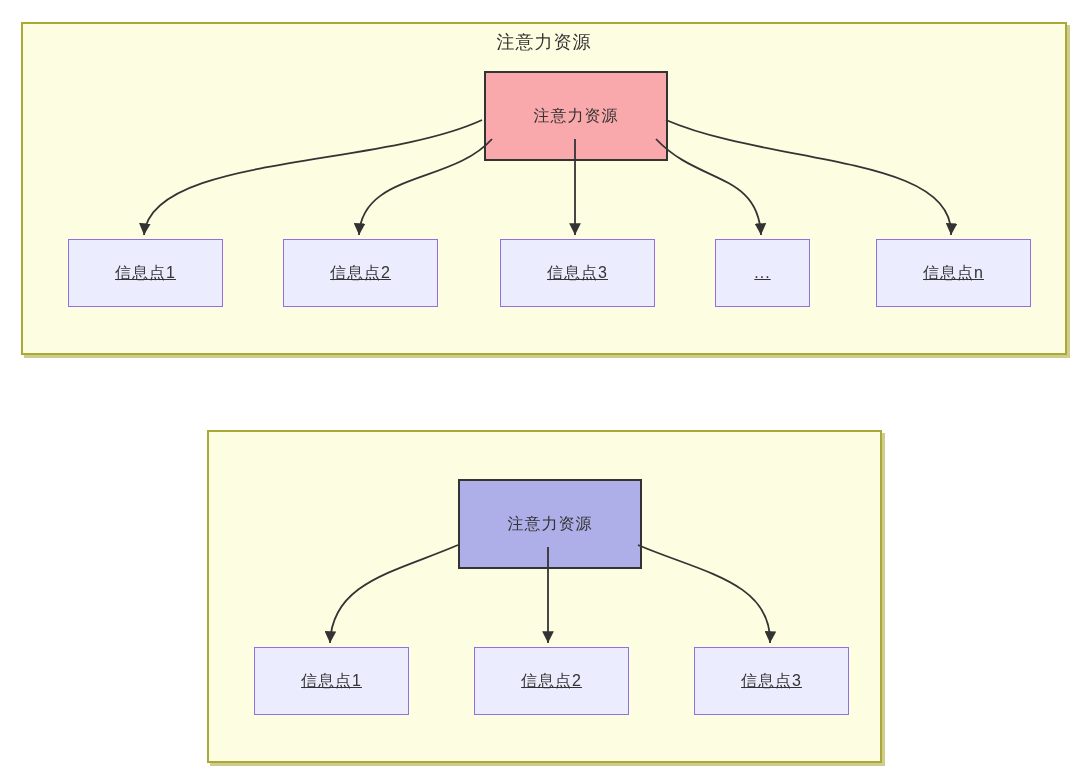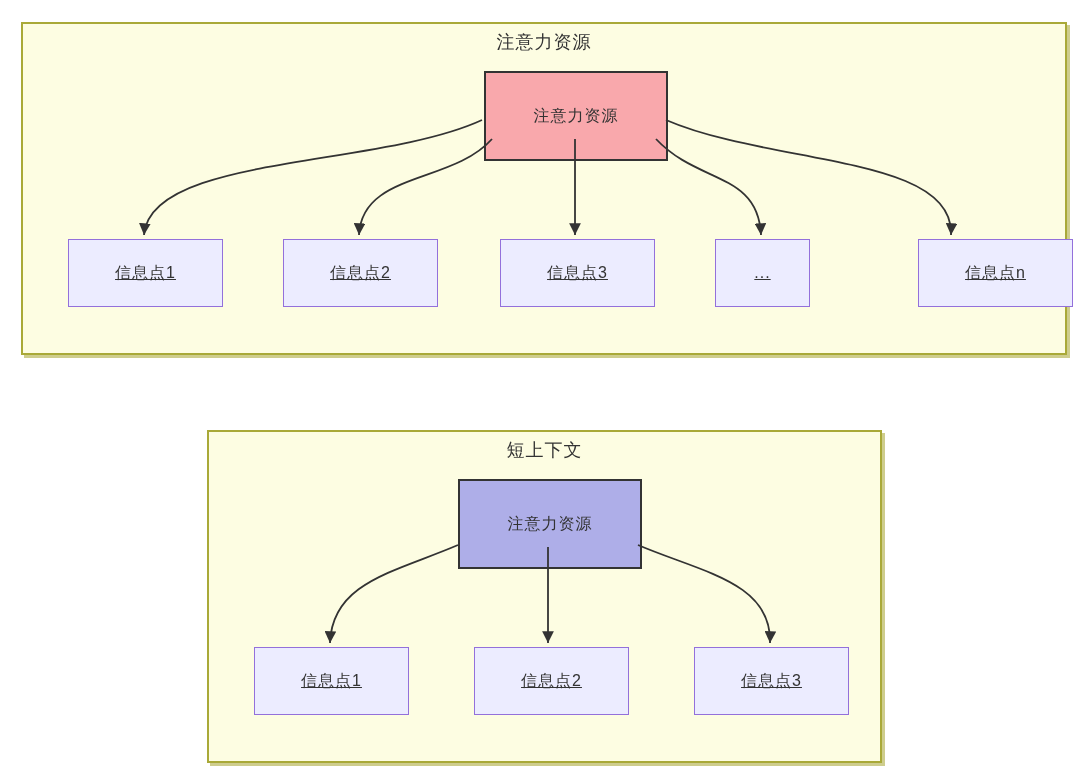--- a/index.html
+++ b/index.html
@@ -108,27 +108,26 @@
     </div>
     <div class="node node-info" style="left:260px;">
       <span>信息点2</span>
     </div>
     <div class="node node-info" style="left:477px;">
       <span>信息点3</span>
     </div>
     <div class="node node-info" style="left:692px; width:95px;">
       <span>...</span>
     </div>
-    <div class="node node-info" style="left:895px;">
+    <div class="node node-info" style="left:853px;">
       <span>信息点n</span>
     </div>
   </section>
 
   <section class="cluster cluster-short">
-    <div class="cluster-title">短上下文</div>
     <div class="node node-attention node-attention-short">
       <span>注意力资源</span>
     </div>
     <div class="node node-info" style="left:45px;">
       <span>信息点1</span>
     </div>
     <div class="node node-info" style="left:265px;">
       <span>信息点2</span>
     </div>
     <div class="node node-info" style="left:485px;">

